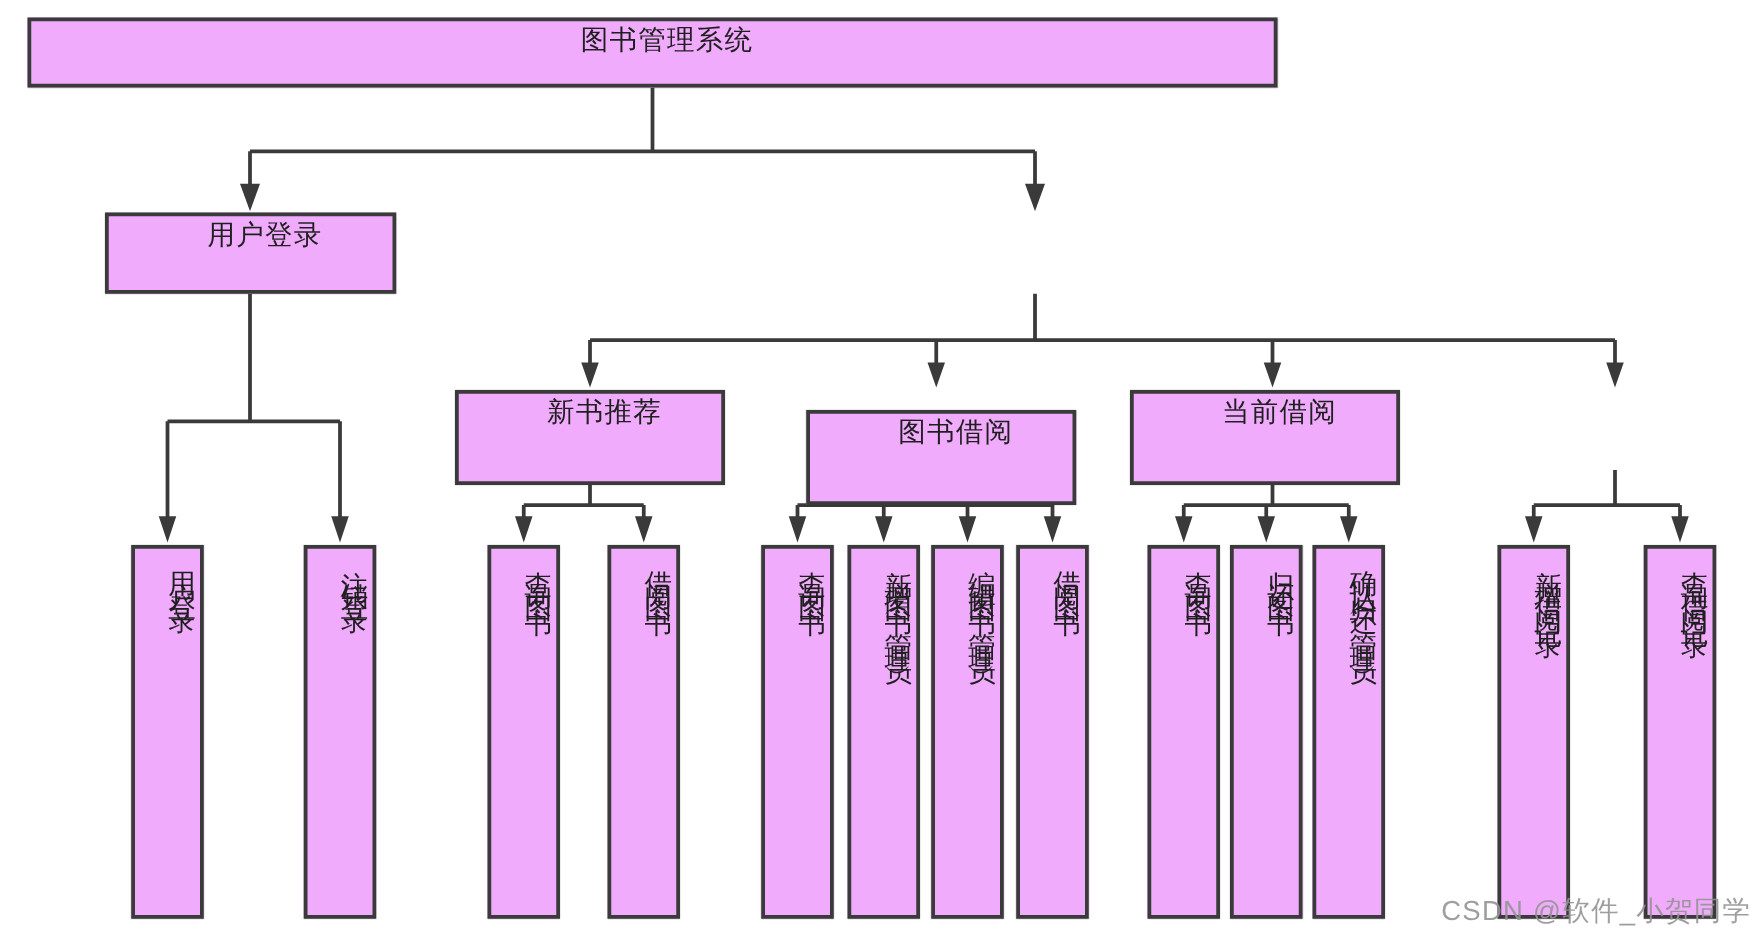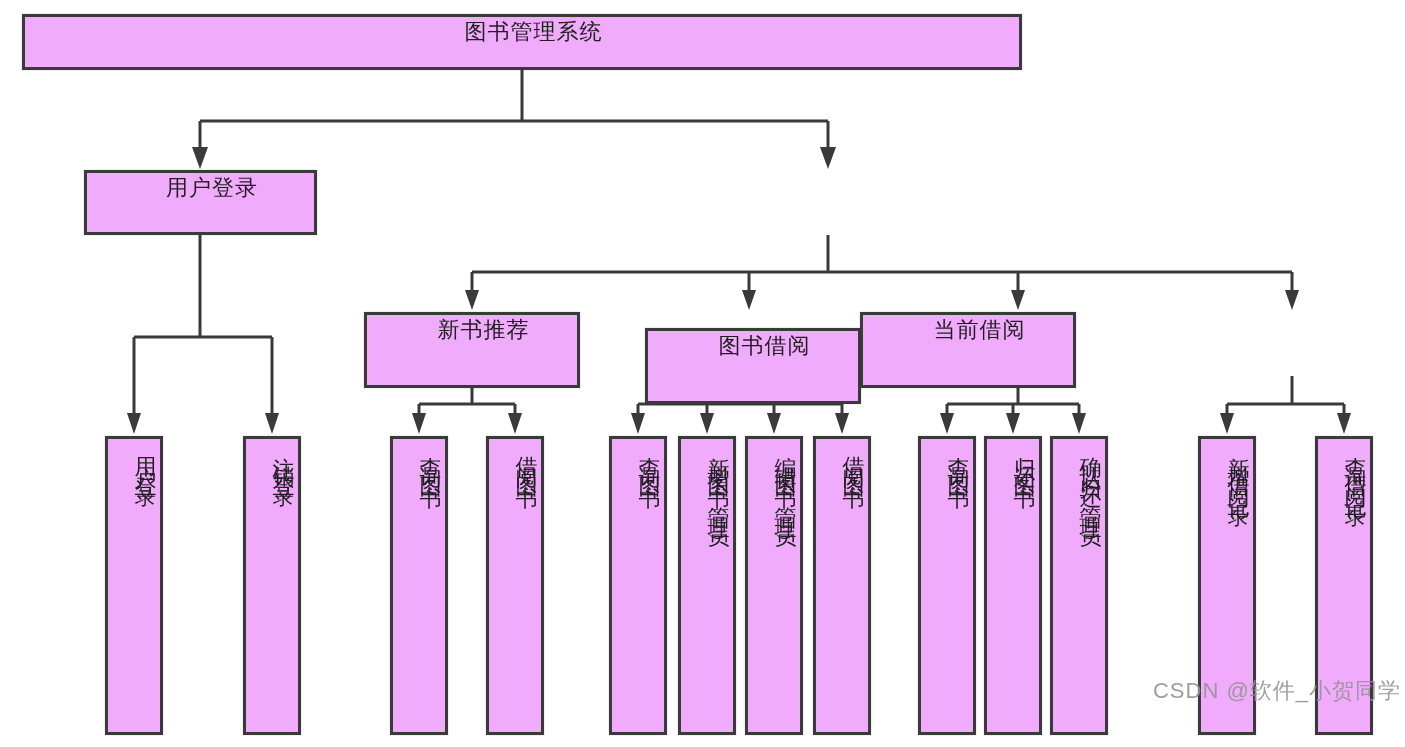--- a/index.html
+++ b/index.html
@@ -40,21 +40,21 @@
 
   .lvl1 { left: 22px; top: 14px; width: 1000px; height: 56px; }
 
   .lvl2 { top: 170px; width: 233px; height: 65px; }
   .lvl2.n-userlogin { left: 84px; }
   .lvl2.n-bookmgmt  { left: 712px; }
 
   .lvl3 { top: 312px; width: 216px; height: 76px; }
   .lvl3.n-newbook   { left: 364px; }
   .lvl3.n-borrow    { left: 645px; margin-top: 16px; }
-  .lvl3.n-current   { left: 860px; }
+  .lvl3.n-current   { left: 904px; }
   .lvl3.n-records   { left: 1184px; }
 
   .leaf { top: 436px; width: 58px; height: 299px; }
   .leaf .vlbl {
     writing-mode: vertical-rl;
     text-orientation: mixed;
     letter-spacing: 10px;
     line-height: 1;
     font-size: 22px;
     white-space: nowrap;
@@ -70,21 +70,21 @@
   .leaf.pC3 { left: 813px; }
   .leaf.pD0 { left: 918px; }
   .leaf.pD1 { left: 984px; }
   .leaf.pD2 { left: 1050px; }
   .leaf.pE0 { left: 1198px; }
   .leaf.pE1 { left: 1315px; }
 
   .watermark {
     position: absolute;
     right: 4px;
-    top: 676px;
+    top: 714px;
     font-size: 22px;
     color: rgba(148, 148, 148, 0.9);
     letter-spacing: 1px;
     z-index: 20;
     white-space: nowrap;
   }
 
   svg path { stroke: #3a3a3a; stroke-width: 3; fill: none; }
   svg polygon { fill: #3a3a3a; stroke: none; }
 </style>

